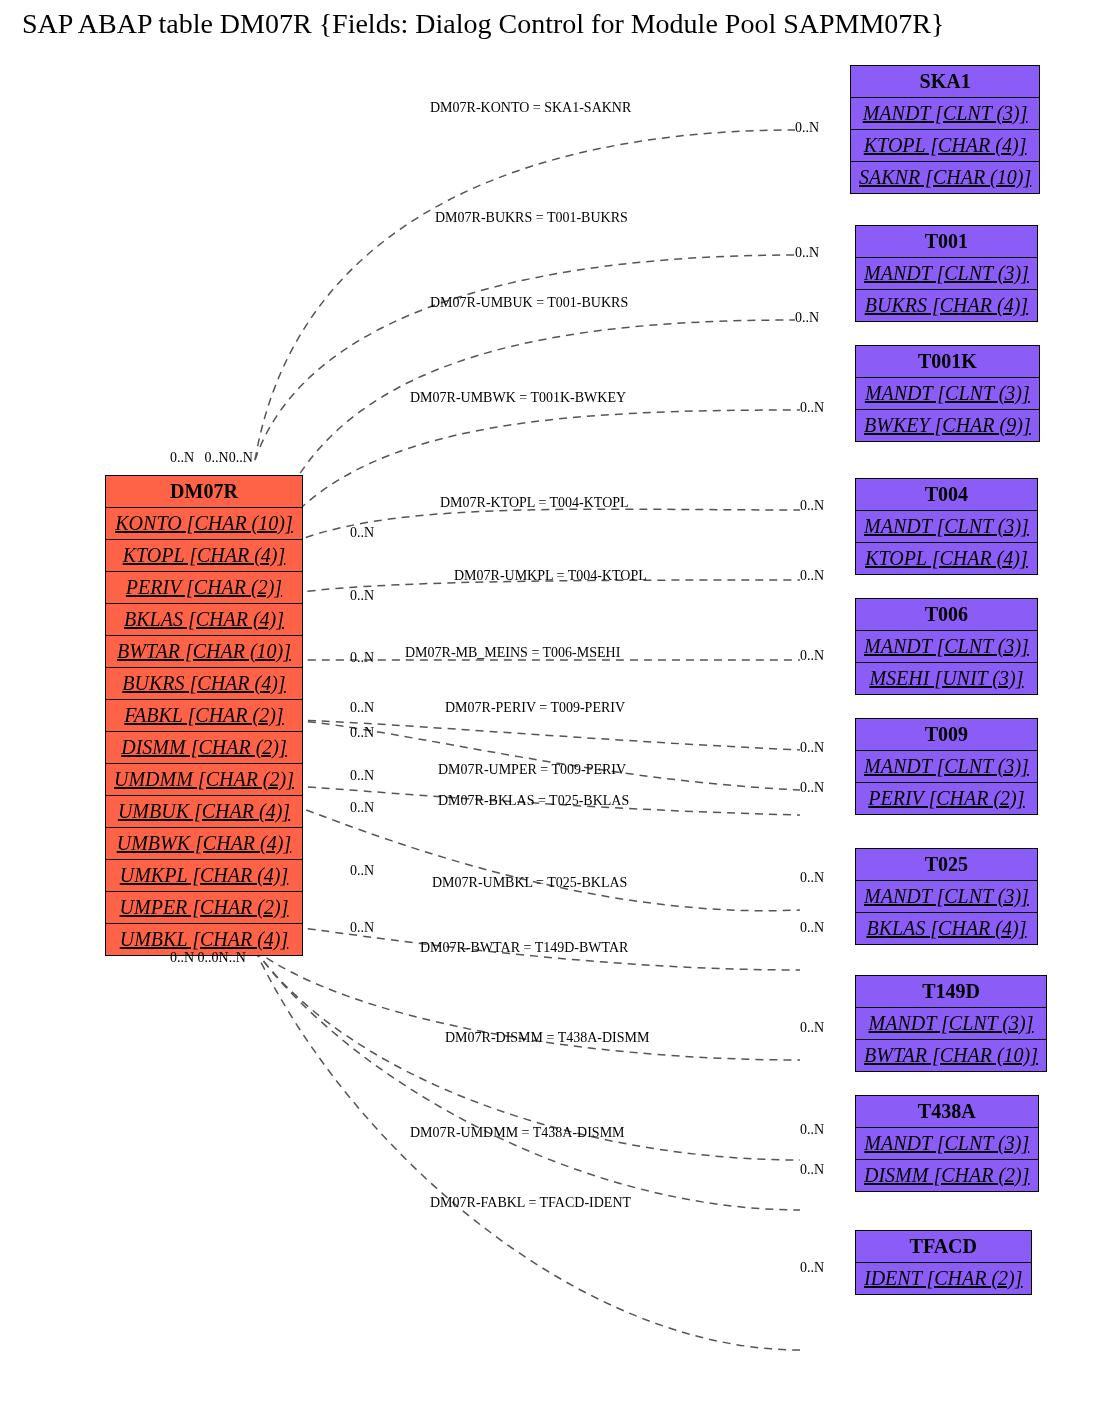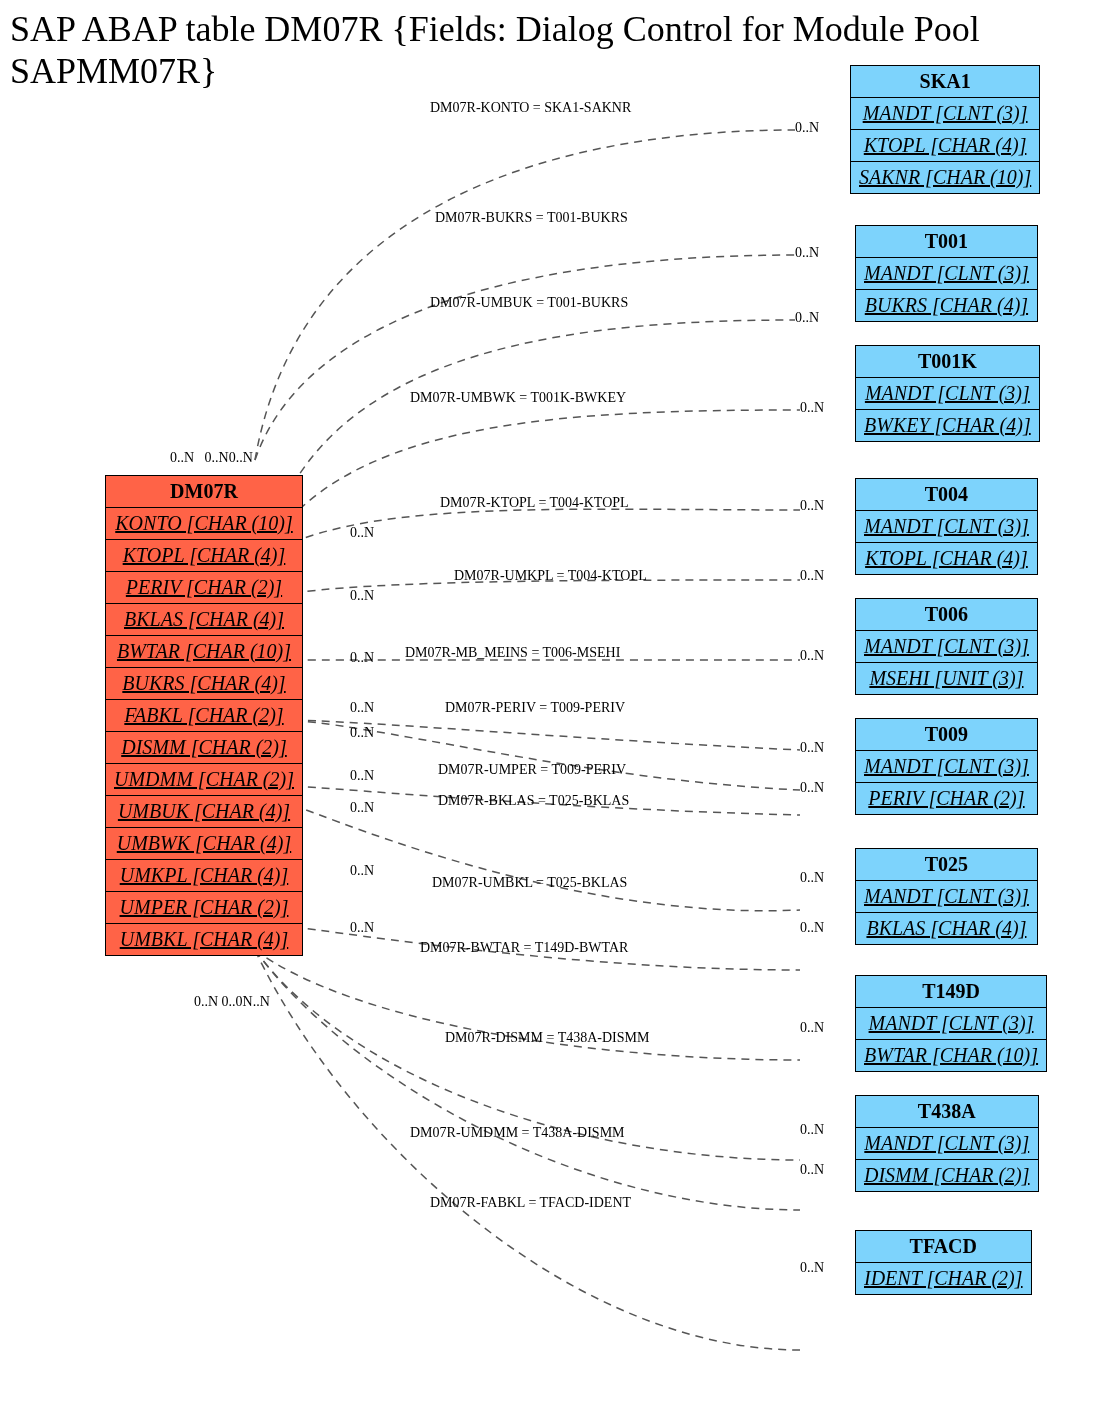--- a/index.html
+++ b/index.html
@@ -9,37 +9,37 @@
     width: 1093px;
     height: 1417px;
     font-family: "Times New Roman", serif;
     background: #fff;
     position: relative;
     font-size: 20px;
     color: #000;
   }
   .title {
     position: absolute;
-    left: 10px;
+    left: 22px;
     top: 8px;
-    font-size: 36px;
+    font-size: 28px;
   }
   .table-box {
     position: absolute;
     border-collapse: collapse;
   }
   .table-box td {
     border: 1px solid #000;
     padding: 4px 8px;
     text-align: center;
     white-space: nowrap;
   }
   .hdr { font-weight: bold; }
   .orange td { background: #ff6347; }
-  .green td { background: #7dd3fc; }
+  .green td { background: #8b5cf6; }
   .ital { font-style: italic; text-decoration: underline; }
 
   .label {
     position: absolute;
     font-size: 14px;
     white-space: nowrap;
   }
   svg.connectors {
     position: absolute;
     left: 0; top: 0;
@@ -122,21 +122,21 @@
   <tr>
         <td class="ital">UMPER [CHAR (2)]</td>
       </tr>
   <tr>
         <td class="ital">UMBKL [CHAR (4)]</td>
       </tr>
 </tbody>
   </table>
 
 <div class="label" style="left:170px; top:450px; white-space:pre;">0..N   0..N0..N</div>
-<div class="label" style="left:170px; top:994px; white-space:pre;margin-left:24px;">0..N 0..0N..N</div>
+<div class="label" style="left:170px; top:950px; white-space:pre;">0..N 0..0N..N</div>
 
 <table class="table-box green" style="left:850px; top:65px;">
   <tbody>
       <tr>
         <td class="hdr">SKA1</td>
       </tr>
   <tr>
         <td class="ital">MANDT [CLNT (3)]</td>
       </tr>
   <tr>
@@ -164,21 +164,21 @@
 
 <table class="table-box green" style="left:855px; top:345px;">
   <tbody>
       <tr>
         <td class="hdr">T001K</td>
       </tr>
   <tr>
         <td class="ital">MANDT [CLNT (3)]</td>
       </tr>
   <tr>
-        <td class="ital">BWKEY [CHAR (4)]</td>
+        <td class="ital">BWKEY [CHAR (9)]</td>
       </tr>
 </tbody>
   </table>
 
 <table class="table-box green" style="left:855px; top:478px;">
   <tbody>
       <tr>
         <td class="hdr">T004</td>
       </tr>
   <tr>

